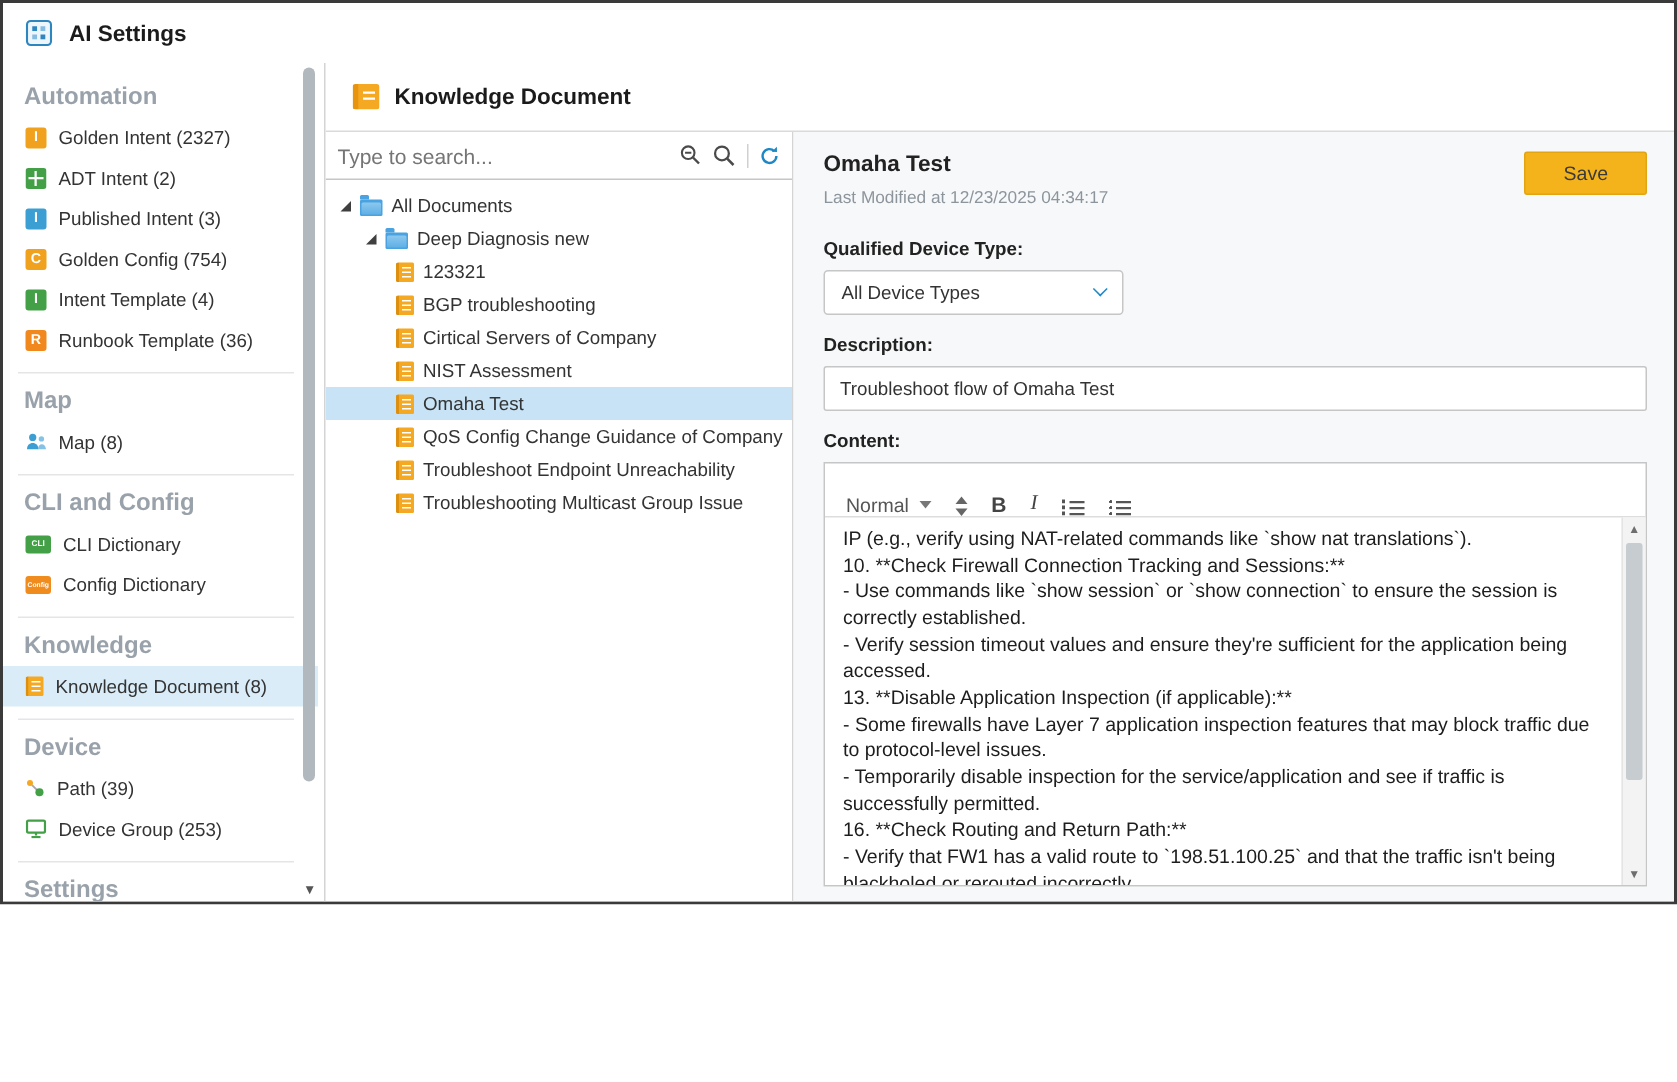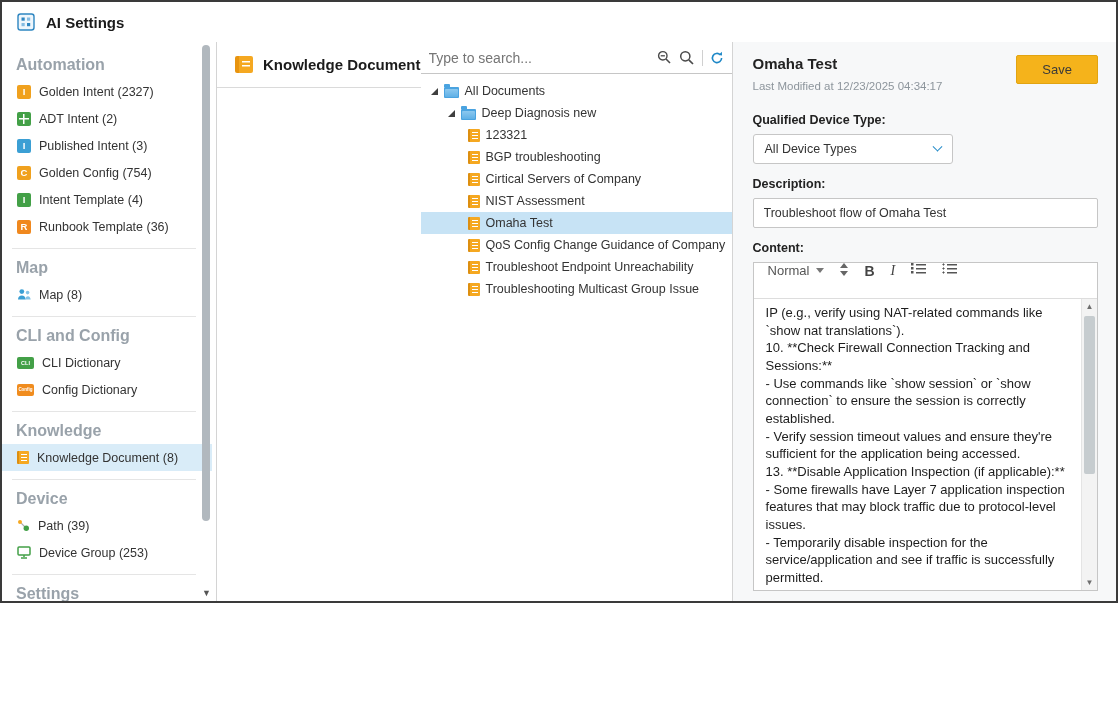--- a/index.html
+++ b/index.html
@@ -34,21 +34,21 @@
   .tag.cfg{width:17px;background:#f08c1e;font-size:4.5px}.tag.cfg::after{content:"Config"}
   .icon-doc{width:12px;height:13px;flex:none;border-radius:1px;border-left:2px solid #dd8f10;background:
     linear-gradient(#fff,#fff) 2px 3px/6px 1px no-repeat,
     linear-gradient(#fff,#fff) 2px 6px/6px 1px no-repeat,
     linear-gradient(#fff,#fff) 2px 9px/6px 1px no-repeat,#f5a821}
   .side-scroll{position:absolute;top:3px;right:5px;bottom:3px;width:9px}
   .side-thumb{position:absolute;top:0;left:0;width:8px;height:86%;background:#b1b8be;border-radius:4px;cursor:pointer}
   .side-arrow{position:absolute;bottom:0;left:0;width:100%;text-align:center;font-size:9px;color:#555;cursor:pointer}
 
   
-  .main{flex:1;display:flex;min-width:0}
+  .main{flex:1;display:flex;flex-direction:column;min-width:0}
   .main-header{height:46px;display:flex;align-items:center;gap:10px;padding-left:18px;border-bottom:1px solid #dadada;background:#fff;flex:none}
   .main-title{font-size:15px;font-weight:bold;color:#1b1b1b}
   .kd-icon{width:18px;height:17px;background:#f5a821;border-left:4px solid #e8940f;border-radius:2px;flex:none;background-image:linear-gradient(#fff,#fff),linear-gradient(#fff,#fff);background-size:8px 1.5px,8px 1.5px;background-position:3px 5px,3px 9px;background-repeat:no-repeat}
   .main-body{flex:1;display:flex;min-height:0}
 
   
   .tree-panel{width:312px;border-right:1px solid #d4d4d4;display:flex;flex-direction:column;background:#fff;flex:none}
   .search-row{height:32px;display:flex;align-items:center;border-bottom:1px solid #c6c6c6;padding:0 8px;gap:7px;flex:none}
   .search-input{flex:1;border:none;outline:none;font-size:14px;color:#a16207;font-family:"Liberation Sans",sans-serif;min-width:0}
   .icon-btn{display:flex;align-items:center;cursor:pointer;flex:none}
@@ -67,21 +67,21 @@
   .detail-head{padding:13px 18px 8px 20px;display:flex;align-items:flex-start;flex:none}
   .detail-title{font-size:15px;font-weight:bold;color:#222}
   .detail-mod{font-size:11.5px;color:#8d959c;margin-top:8px}
   .save-btn{margin-left:auto;background:#f5b31b;border:1px solid #e2a411;color:#3a3a3a;font-size:13px;padding:6px 25px;border-radius:2px;cursor:pointer;font-family:"Liberation Sans",sans-serif}
   .form{padding:0 18px 0 20px;flex:1;display:flex;flex-direction:column;min-height:0}
   .form-label{font-size:12.5px;font-weight:bold;color:#222;margin:13px 0 7px}
   .select{width:200px;height:30px;background:#fff;border:1px solid #c6c6c6;border-radius:3px;display:flex;align-items:center;padding:0 11px;font-size:12.5px;color:#333;cursor:pointer}
   .chev-blue{margin-left:auto;width:7px;height:7px;border-right:1.8px solid #1e88c7;border-bottom:1.8px solid #1e88c7;transform:rotate(45deg) translate(-2px,-2px)}
   .text-input{width:100%;height:30px;border:1px solid #c6c6c6;border-radius:2px;padding:0 10px;font-size:12.5px;color:#333;background:#fff;font-family:"Liberation Sans",sans-serif}
   .editor{flex:1;border:1px solid #c6c6c6;background:#fff;display:flex;flex-direction:column;min-height:0;margin-bottom:10px}
-  .editor-toolbar{height:36px;border-bottom:1px solid #ddd;display:flex;align-items:flex-start;gap:16px;padding:0 14px;color:#555;flex:none}
+  .editor-toolbar{height:36px;border-bottom:1px solid #ddd;display:flex;align-items:flex-end;gap:16px;padding:0 14px;color:#555;flex:none}
   .tb-para{display:flex;align-items:center;gap:7px;font-size:13px;color:#555;cursor:pointer}
   .chev-gray{width:0;height:0;border-left:4px solid transparent;border-right:4px solid transparent;border-top:5px solid #777}
   .stepper{display:flex;flex-direction:column;gap:3px;cursor:pointer}
   .stepper .up{width:0;height:0;border-left:4px solid transparent;border-right:4px solid transparent;border-bottom:5px solid #666}
   .stepper .dn{width:0;height:0;border-left:4px solid transparent;border-right:4px solid transparent;border-top:5px solid #666}
   .tb-b{font-weight:bold;font-size:14px;color:#444;cursor:pointer}
   .tb-i{font-style:italic;font-family:"Liberation Serif",serif;font-size:14px;color:#444;cursor:pointer}
   .icon-list{width:15px;height:11px;position:relative;cursor:pointer}
   .icon-list::after{content:"";position:absolute;right:0;top:0;width:10px;height:11px;background:
     linear-gradient(#555,#555) 0 1px/10px 1.5px no-repeat,

